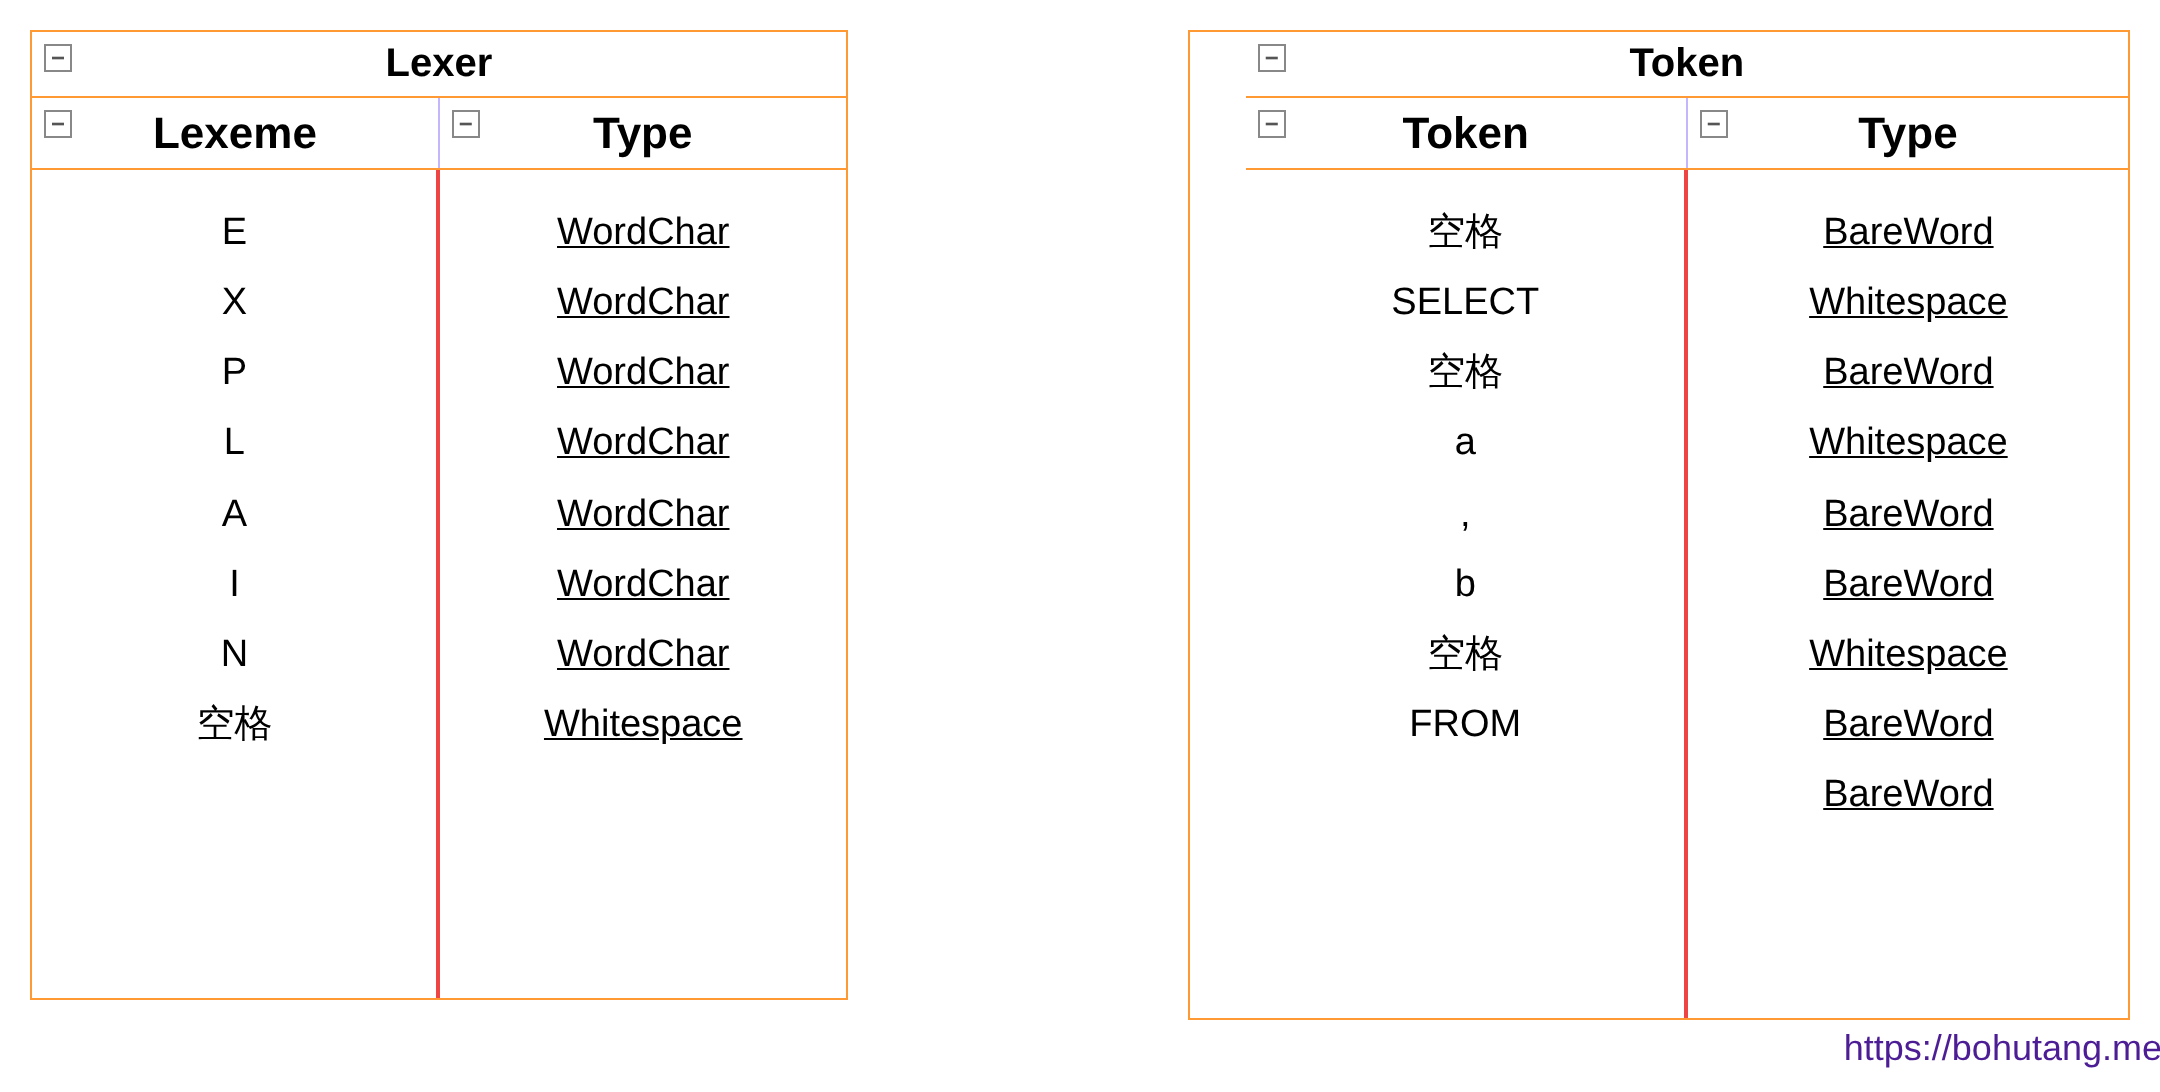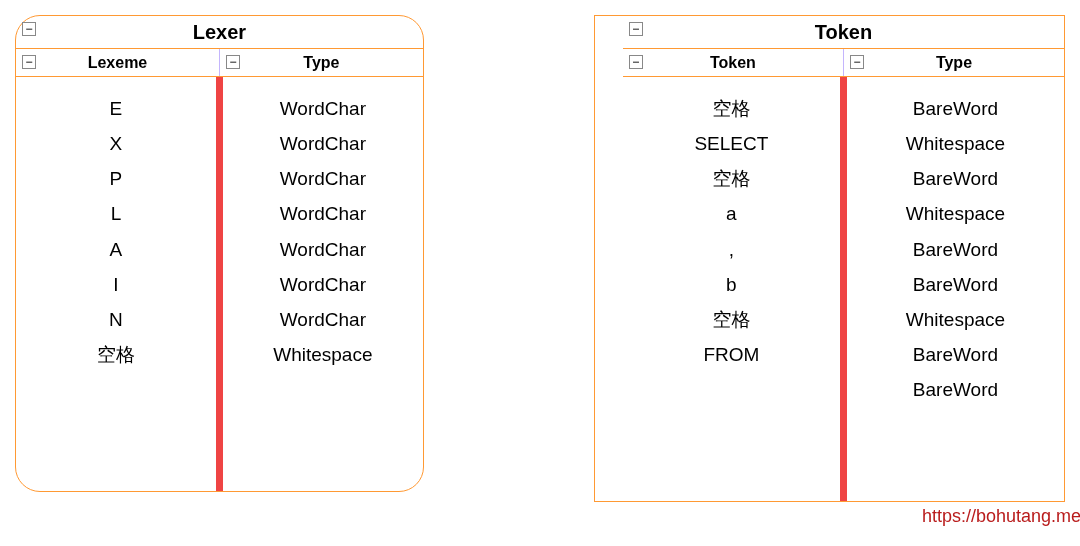--- a/index.html
+++ b/index.html
@@ -11,40 +11,40 @@
     box-sizing: border-box;
   }
   .wrap {
     display: flex;
     gap: 170px;
     align-items: flex-start;
   }
   .box {
     border: 1px solid #ff9933;
   }
-  .box-left { width: 415px; border-radius: 25px; }
+  .box-left { width: 415px; }
   .box-right { width: 450px; padding-left: 28px; }
   .title-row {
     position: relative;
     border-bottom: 1px solid #ff9933;
     text-align: center;
     font-weight: bold;
     font-size: 20px;
     padding: 5px 0 4px 0;
   }
   .sub-row {
     display: flex;
     border-bottom: 1px solid #ff9933;
   }
   .sub-cell {
     position: relative;
     flex: 1;
     text-align: center;
     font-weight: bold;
-    font-size: 16px;
+    font-size: 22px;
     padding: 5px 0 4px 0;
   }
   .sub-cell + .sub-cell {
     border-left: 1px solid #c4b5fd;
   }
   .collapse {
     position: absolute;
     left: 6px;
     top: 6px;
     width: 14px;
@@ -62,37 +62,38 @@
   }
   .collapse::before { content: "−"; }
   .body {
     display: flex;
   }
   .col {
     flex: 1;
     padding: 14px 0 10px 0;
   }
   .col + .col {
-    border-left: 7px solid #ef4444;
+    border-left: 2px solid #ef4444;
+    text-decoration: underline;
   }
   .item {
     text-align: center;
     font-size: 19px;
     line-height: 1.85;
   }
   .left-body .col { min-height: 390px; }
   .right-body .col { min-height: 400px; }
   .footer {
     position: relative;
     margin-top: 4px;
     margin-left: 600px;
     width: 466px;
     text-align: right;
     font-size: 18px;
-    color: #b91c1c;
+    color: #4c1d95;
   }
 </style>
 </head>
 <body>
 
 <div class="wrap">
 
   <div class="box box-left">
     <div class="title-row">
       <span class="collapse"></span>

